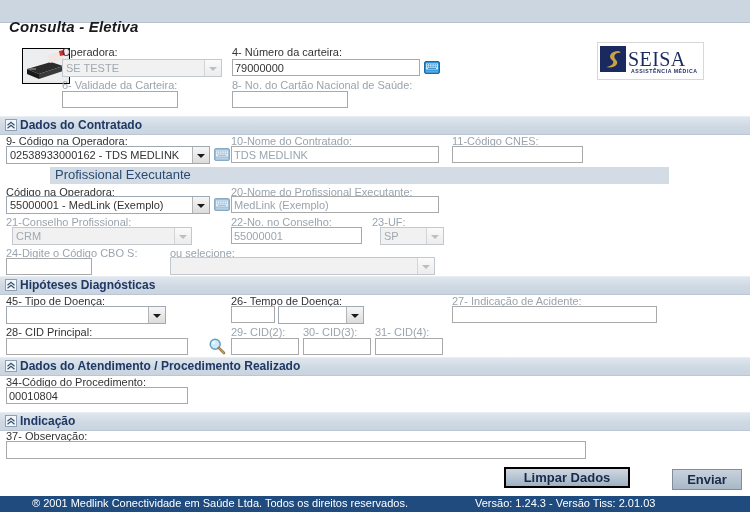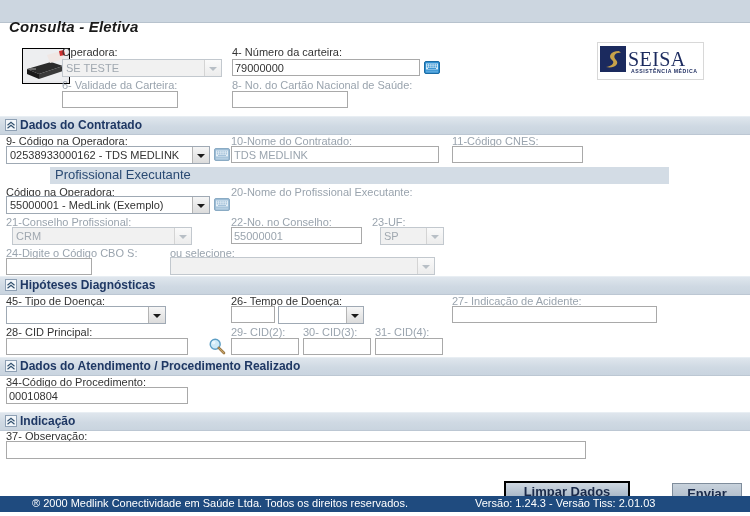--- a/index.html
+++ b/index.html
@@ -113,21 +113,21 @@
     background:#ffffff;border:1px solid #d8d8d8;overflow:hidden;
   }
 
   
   .btn{
     position:absolute;box-sizing:border-box;
     font-family:"Liberation Sans","DejaVu Sans",sans-serif;
     font-size:13px;font-weight:bold;color:#1a2a4a;
     background:linear-gradient(to bottom,#c8d2dc 0%,#a9b7c6 100%);
     border:1px solid #7f8d9c;
-    text-align:center;cursor:pointer;margin-top:14px;
+    text-align:center;cursor:pointer;
   }
   .btn.primary{
     border:2px solid #000;
     background:linear-gradient(to bottom,#cfd8e1 0%,#9fb0c2 100%);
   }
 
   
   .footer{
     position:absolute;left:0;width:750px;height:16px;
     background:#1f4b7f;color:#fff;font-size:11px;
@@ -267,20 +267,21 @@
         <rect x="7.2" y="5.2" width="1.5" height="1.2"></rect>
           <rect x="9.4" y="5.2" width="1.5" height="1.2"></rect>
         <rect x="11.6" y="5.2" width="1.5" height="1.2"></rect>
         <rect x="4" y="6.9" width="8" height="1"></rect>
       </g>
       <rect x="2" y="9.5" width="12" height="2" fill="#b6cfe2"></rect>
     </svg>
   </span>
 
   <div class="lab" style="left:231px;top:186px;">20-Nome do Profissional Executante:</div>
+  <input class="inp ro" style="left: 231px; top: 196px; width: 208px;" type="text" readonly="" value="MedLink (Exemplo)">
 
   <div class="lab" style="left:6px;top:216px;">21-Conselho Profissional:</div>
   <div class="sel dis" style="left:12px;top:227px;width:180px;">
     <span>CRM</span>
     <span class="arw"></span>
   </div>
 
   <div class="lab" style="left:231px;top:216px;">22-No. no Conselho:</div>
   <input class="inp ro" style="left: 231px; top: 227px; width: 131px;" type="text" readonly="" value="55000001">
 
@@ -368,17 +369,17 @@
     <div class="lbl">Indicação</div>
   </div>
 
   <div class="lab on" style="left:6px;top:430px;">37- Observação:</div>
   <input class="inp" style="left: 6px; top: 441px; width: 580px; height: 18px;" type="text" value="">
 
   <button class="btn primary" style="left:504px;top:467px;width:126px;height:21px;">Limpar Dados</button>
   <button class="btn" style="left:672px;top:469px;width:70px;height:21px;">Enviar</button>
 
   <div class="footer" style="top:496px;">
-    <span style="left:32px;">® 2000  Medlink Conectividade em Saúde Ltda.   Todos os direitos reservados.</span>
+    <span style="left:32px;">® 2001  Medlink Conectividade em Saúde Ltda.   Todos os direitos reservados.</span>
     <span style="left:475px;">Versão: 1.24.3 - Versão Tiss: 2.01.03</span>
   </div>
 
 </div>
 
 </body></html>

